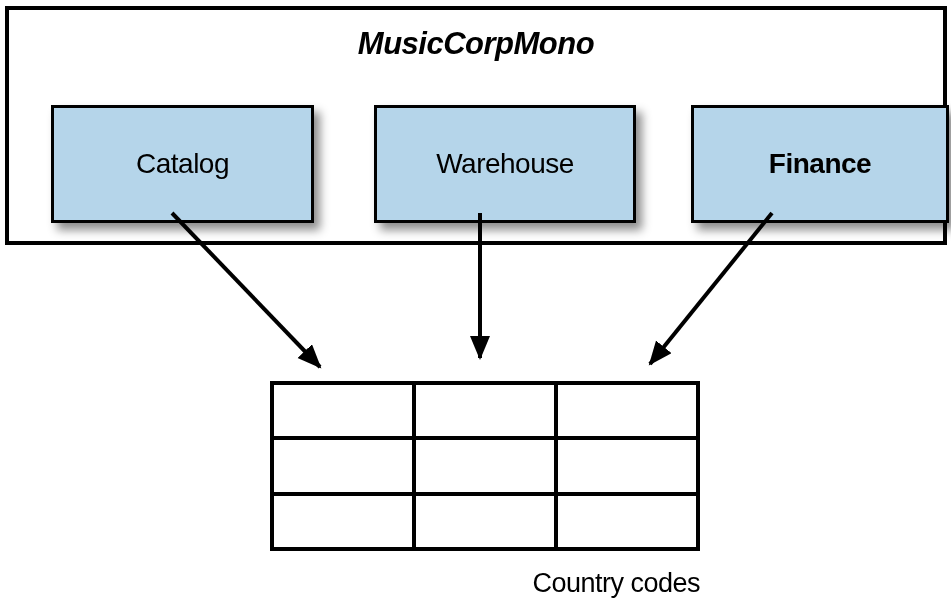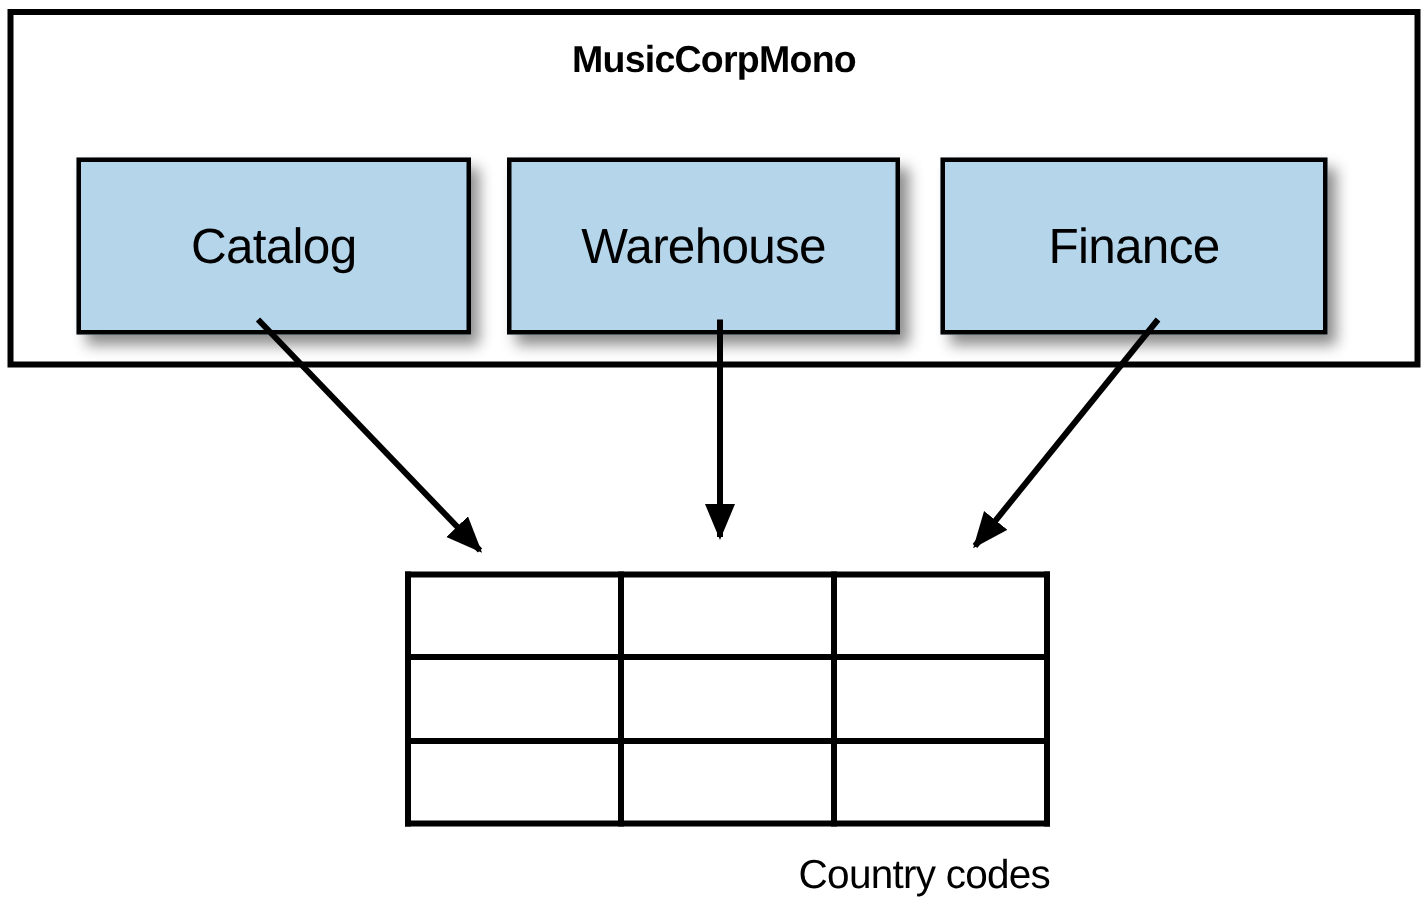--- a/index.html
+++ b/index.html
@@ -17,41 +17,42 @@
     left: 5px; top: 6px;
     width: 934px; height: 231px;
     border: 4px solid #000;
     background: #ffffff;
   }
   .monolith-title {
     position: absolute;
     left: 0; top: 16px;
     width: 100%;
     text-align: center;
-    font-size: 25px;
+    font-size: 31px;
     font-weight: bold;
     letter-spacing: -0.5px;
+    font-style: italic;
   }
   .module {
     position: absolute;
     top: 95px;
     height: 112px;
     border: 3px solid #000;
     box-shadow: 6px 7px 9px rgba(0,0,0,0.45);
     display: flex;
     align-items: center;
     justify-content: center;
   }
   .module .label {
-    font-size: 33px;
+    font-size: 28px;
     letter-spacing: -0.5px;
   }
   .module.catalog   { left: 42px;  width: 257px; }
-  .module.warehouse { left: 329px; width: 256px; align-items: center; }
-  .module.finance   { left: 618px; width: 252px; }
+  .module.warehouse { left: 365px; width: 256px; align-items: center; }
+  .module.finance   { left: 682px; width: 252px; font-weight: bold; }
   .arrow-layer {
     position: absolute;
     left: 0; top: 0;
     width: 951px; height: 612px;
     pointer-events: none;
   }
   .db-table {
     position: absolute;
     left: 270px; top: 381px;
     width: 430px; height: 170px;

